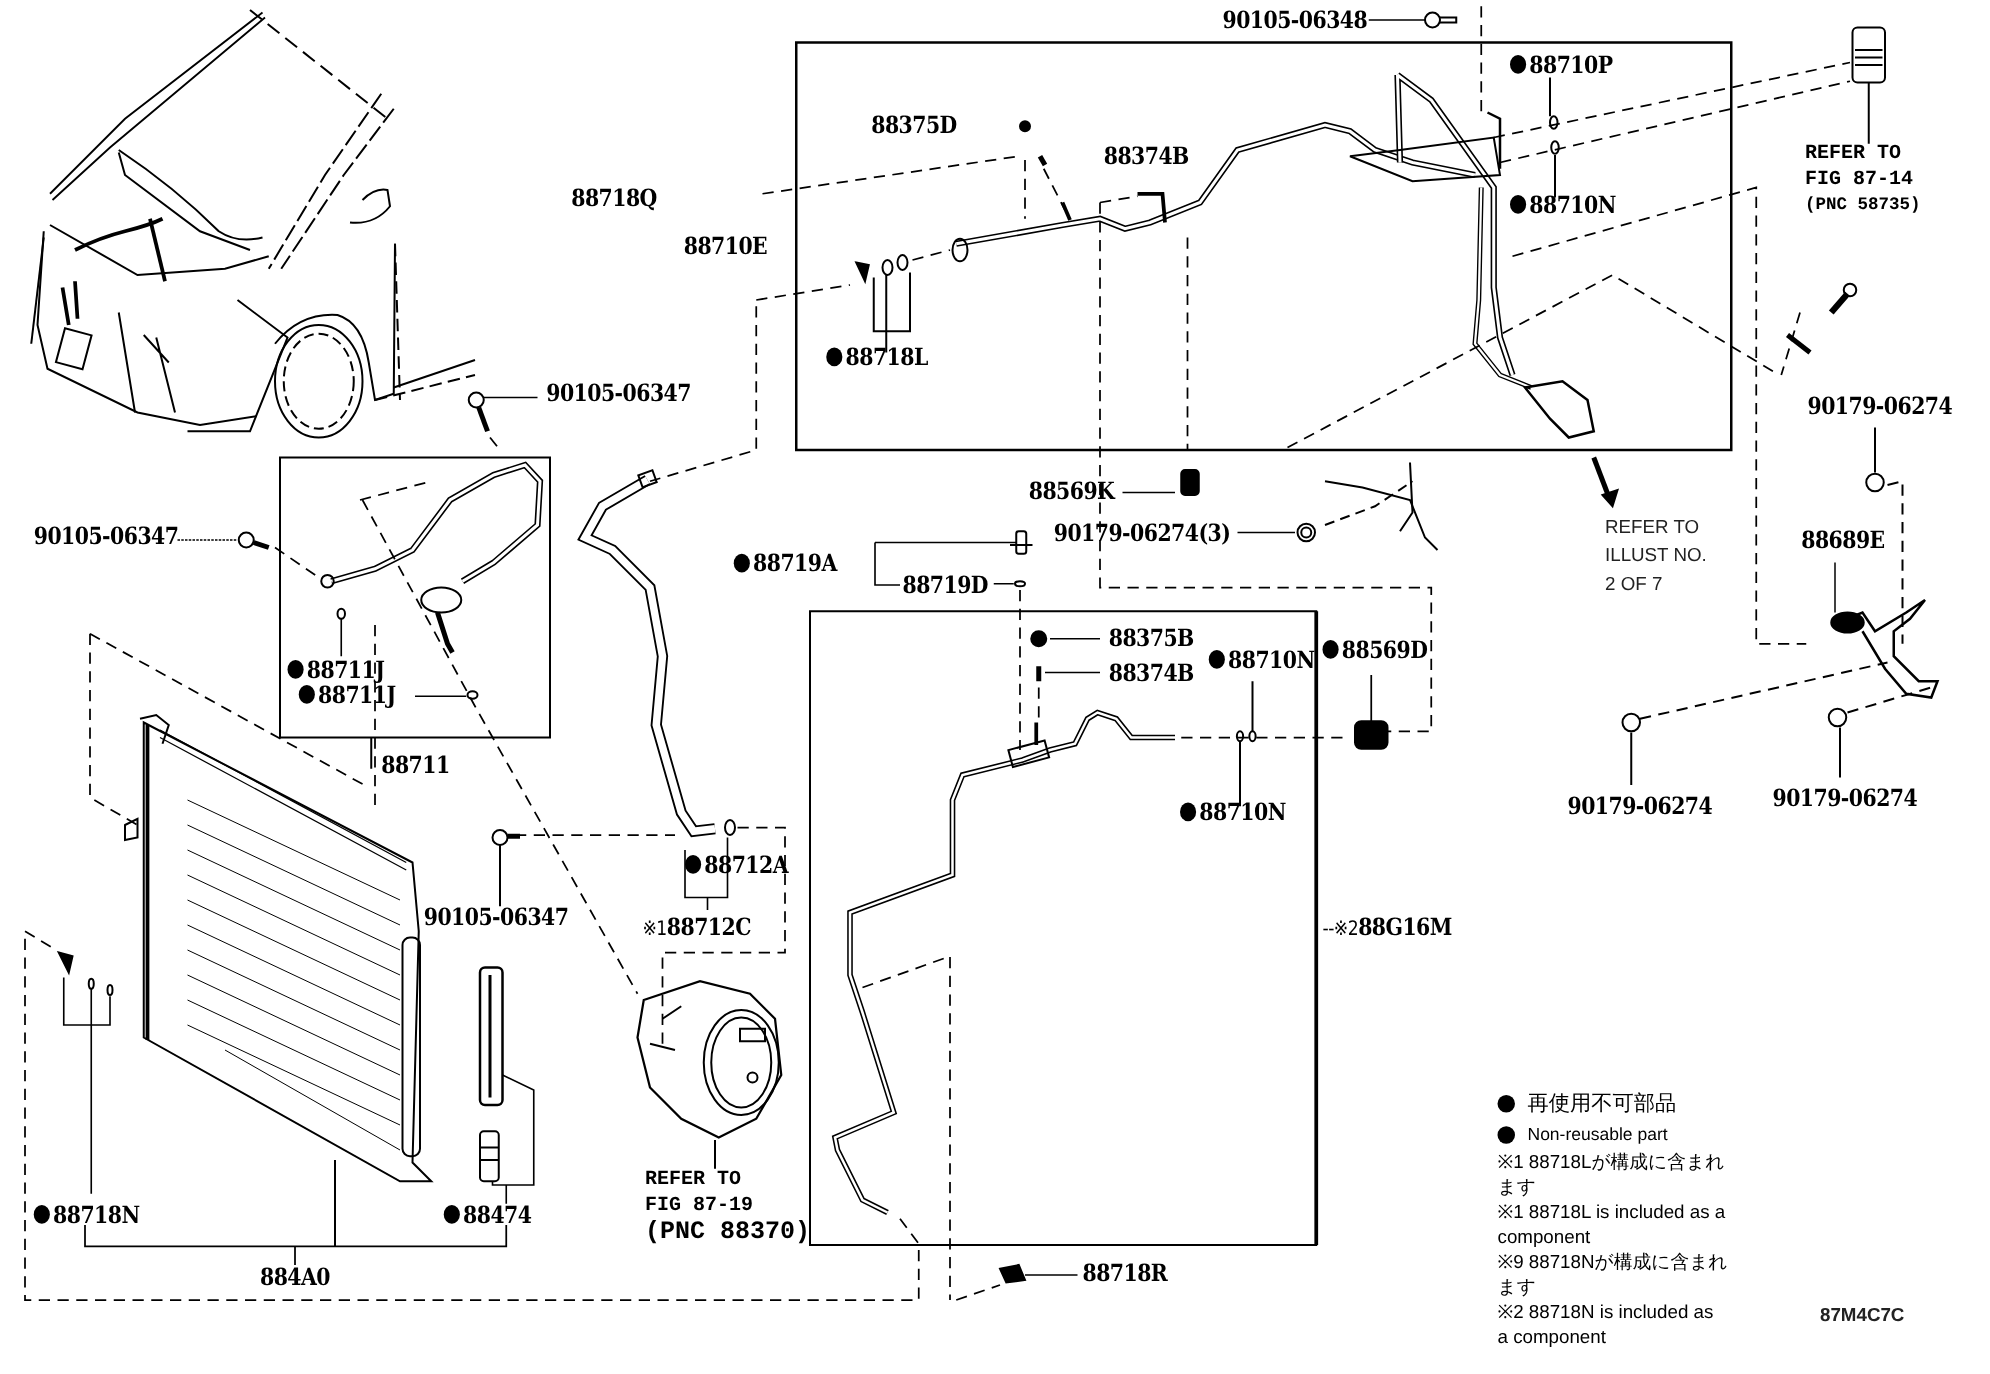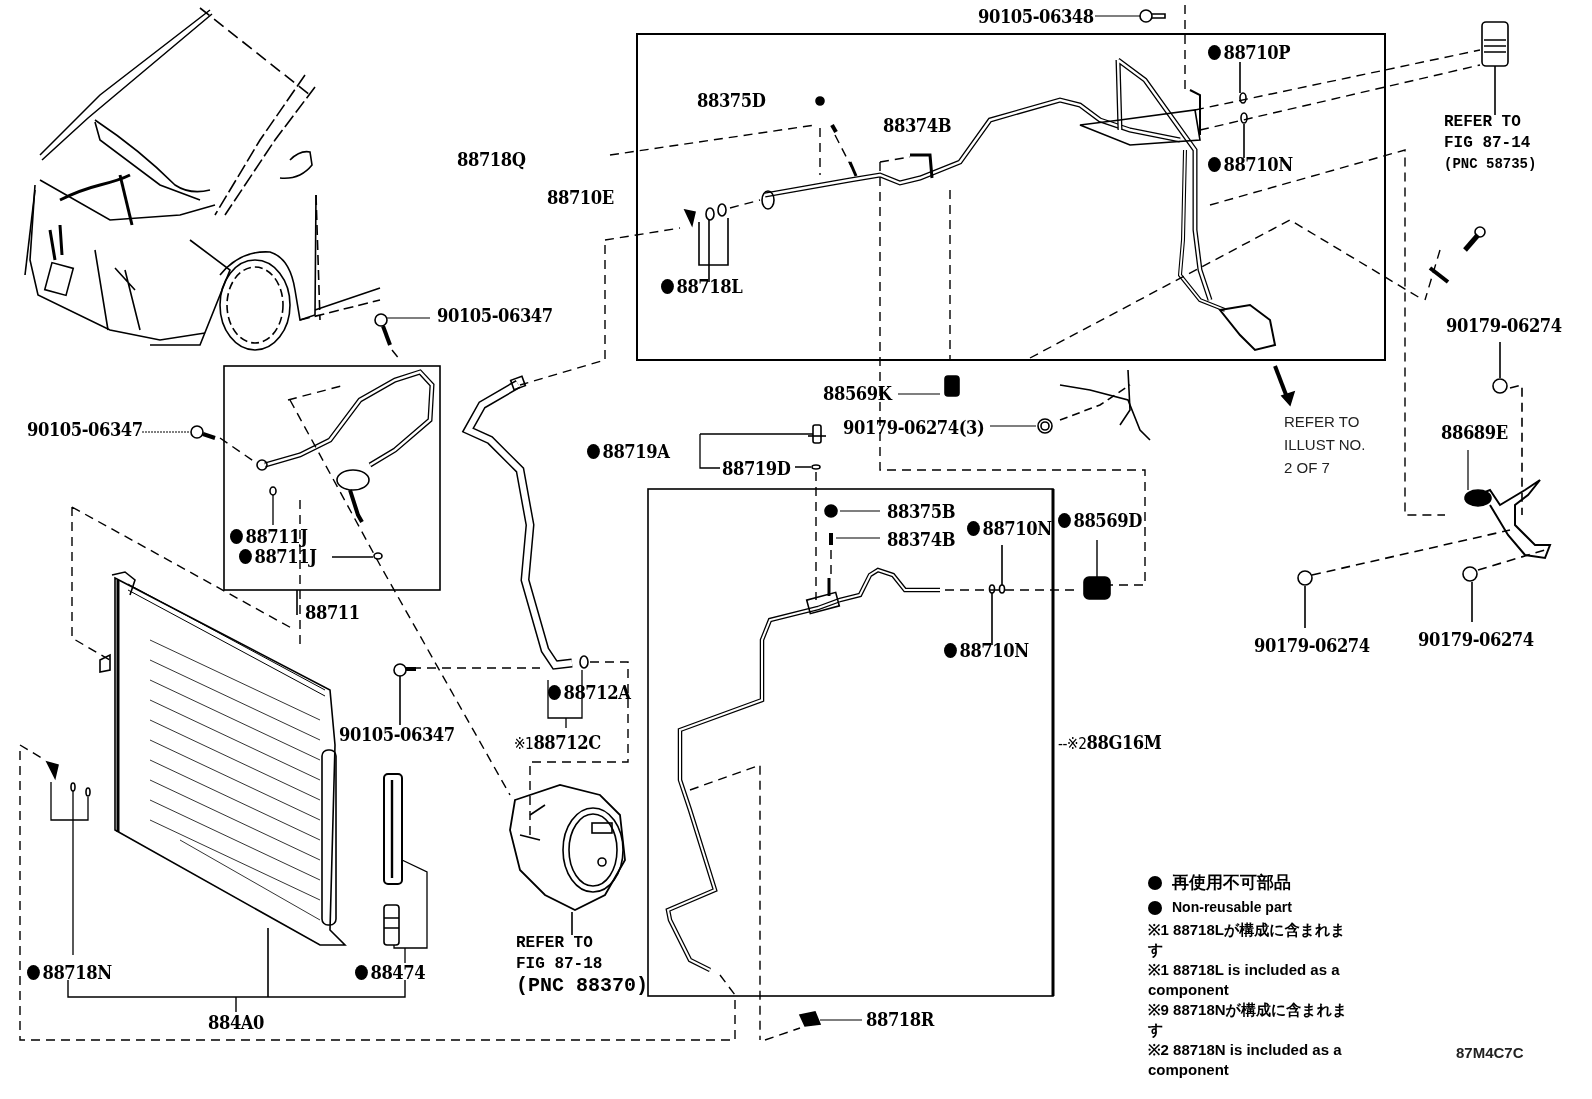--- a/index.html
+++ b/index.html
@@ -1,24 +1,24 @@
 <!DOCTYPE html>
 <html><head>
 <meta charset="utf-8">
 <style>
   html, body { margin:0; padding:0; background:#ffffff; }
   body { width:1592px; height:1099px; position:relative; overflow:hidden; font-family:"Liberation Sans", sans-serif; color:#000; }
-  #stage { position:absolute; left:0; top:0; width:1356px; height:1099px; }
+  #stage { position:absolute; left:0; top:0; width:1356px; height:1099px;padding-left:26px; }
   svg#art { position:absolute; left:0; top:0; }
   .lbl { position:absolute; font-family:"DejaVu Serif", "Liberation Serif", serif; font-weight:bold; font-size:19px; letter-spacing:-0.5px; white-space:nowrap; line-height:1; transform:scaleX(0.86); transform-origin:left center; cursor:pointer; }
   .lbl .dot { display:inline-block; width:15px; height:15px; border-radius:50%; background:#000; margin-right:3px; vertical-align:-1px; }
   .lbl .mark { font-family:"DejaVu Sans", sans-serif; font-weight:normal; font-size:16px; }
   .ref { position:absolute; font-family:"Liberation Mono", "DejaVu Sans Mono", monospace; font-weight:bold; font-size:16px; line-height:21px; white-space:pre; }
   .ref2 { position:absolute; font-family:"Liberation Sans", sans-serif; font-size:15px; line-height:23px; white-space:pre; color:#222; }
-  .legend { position:absolute; left:1148px; top:870px; font-family:"Liberation Sans", sans-serif;font-weight:bold; }
+  .legend { position:absolute; left:1198px; top:870px; font-family:"Liberation Sans", sans-serif; }
   .legend .row1 { font-size:17px; line-height:25px; display:flex; align-items:center; }
   .legend .row1 .dot { width:14px; height:14px; border-radius:50%; background:#000; margin-right:10px; display:inline-block; }
   .legend .row2 { font-size:15px; line-height:20px; }
   .figid { position:absolute; left:1456px; top:1044px; font-family:"Liberation Sans", sans-serif; font-weight:bold; font-size:15px; color:#222; }
 </style>
 </head>
 <body>
 
 <div id="stage">
 
@@ -301,21 +301,21 @@
 <div class="lbl" style="left:355px;top:963px;"><span class="dot"></span><span>88474</span></div>
 <div class="lbl" style="left:208px;top:1013px;"><span>884A0</span></div>
 <div class="lbl" style="left:866px;top:1010px;"><span>88718R</span></div>
 <div class="lbl" style="left:1446px;top:316px;"><span>90179-06274</span></div>
 <div class="lbl" style="left:1441px;top:423px;"><span>88689E</span></div>
 <div class="lbl" style="left:1254px;top:636px;"><span>90179-06274</span></div>
 <div class="lbl" style="left:1418px;top:630px;"><span>90179-06274</span></div>
 
 <div class="ref" style="left:1444px;top:112px;"><div>REFER TO</div><div>FIG 87-14</div><div style="font-size:14px">(PNC 58735)</div></div>
 <div class="ref2" style="left:1284px;top:410px;"><div>REFER TO</div><div>ILLUST NO.</div><div>2 OF 7</div></div>
-<div class="ref" style="left:516px;top:933px;"><div>REFER TO</div><div>FIG 87-18</div><div style="font-size:20px">(PNC 88370)</div></div>
+<div class="ref" style="left:516px;top:933px;"><div>REFER TO</div><div>FIG 87-19</div><div style="font-size:20px">(PNC 88370)</div></div>
 
 <div class="legend">
   <div class="row1">
         <span class="dot"></span>
         <span>再使用不可部品</span>
       </div>
   <div class="row1" style="font-size:14px">
         <span class="dot"></span>
         <span>Non-reusable part</span>
       </div>

